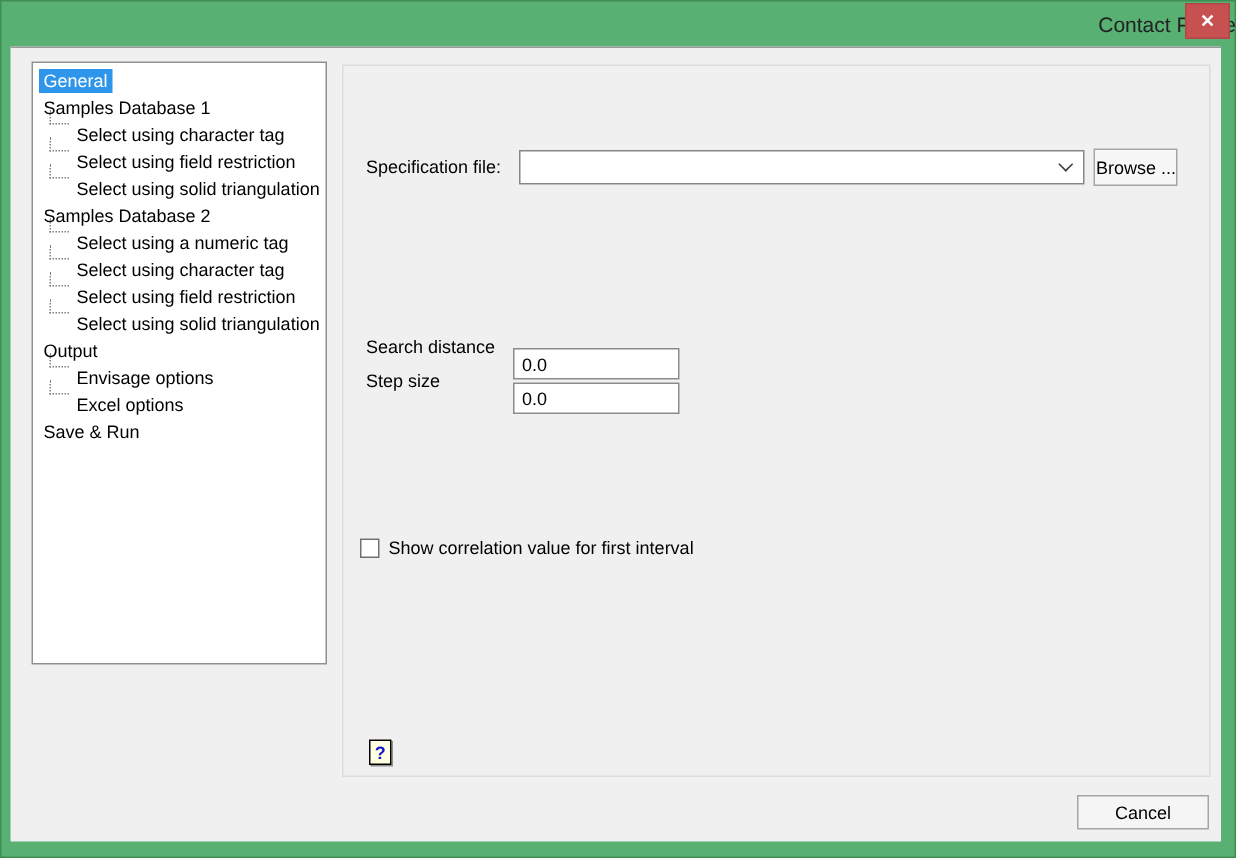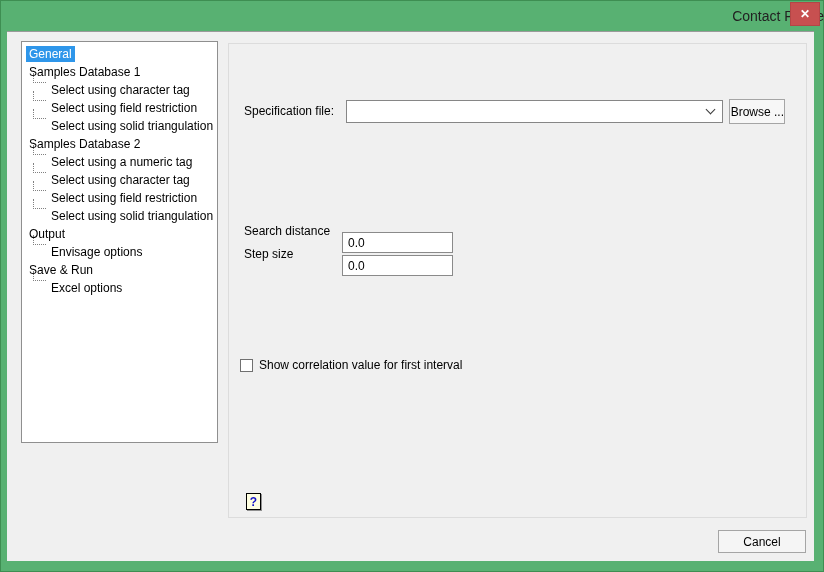--- a/index.html
+++ b/index.html
@@ -153,25 +153,25 @@
         <span class="lbl">Select using solid triangulation</span>
       </div>
     <div class="tree-item">
         <span class="lbl">Output</span>
       </div>
     <div class="tree-item">
         <span class="connector"></span>
         <span class="lbl">Envisage options</span>
       </div>
     <div class="tree-item">
+        <span class="connector"></span>
+        <span class="lbl">Excel options</span>
+      </div>
+    <div class="tree-item">
         <span class="lbl">Save &amp; Run</span>
-      </div>
-    <div class="tree-item">
-        <span class="connector"></span>
-        <span class="lbl">Excel options</span>
       </div>
   </div>
 
   <div class="rpanel">
     <span class="label spec-label">Specification file:</span>
     <div class="combo">
       <span class="combo-value"></span>
       <span class="chevron"></span>
     </div>
     <div class="browse-btn">

